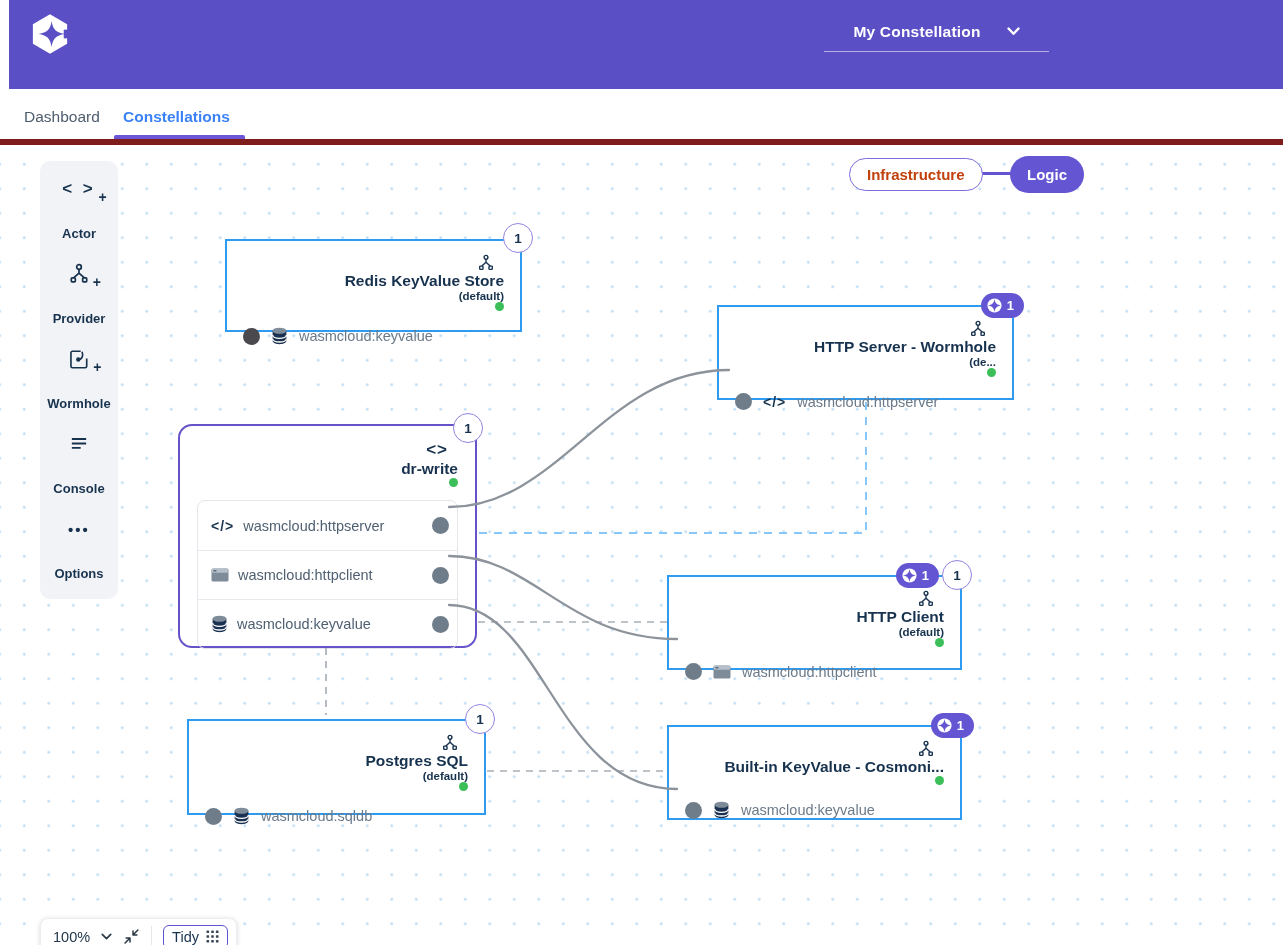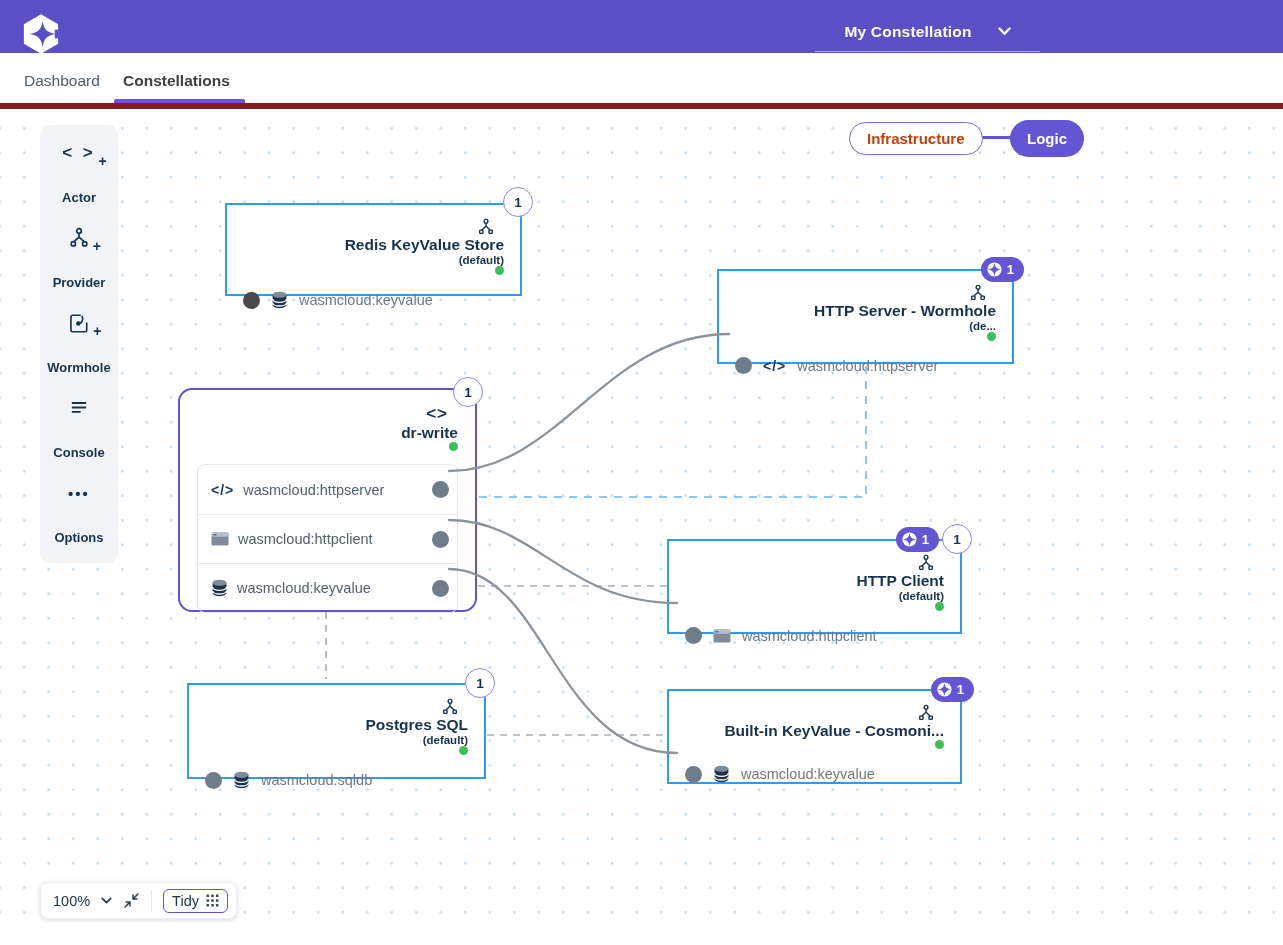--- a/index.html
+++ b/index.html
@@ -1,32 +1,32 @@
 <!DOCTYPE html>
 <html><head>
 <meta charset="utf-8">
 <style>
   * { margin:0; padding:0; box-sizing:border-box; }
   html,body { width:1283px; height:945px; overflow:hidden; background:#fff;
     font-family:"Liberation Sans", sans-serif; }
 
   
-  .appbar { position:relative; height:53px; background:#5A4FC5; }
+  .appbar { position:relative; height:89px; background:#5A4FC5;margin-left:9px; }
   .logo { position:absolute; left:20px; top:13px; width:42px; height:42px; }
   .const-select { position:absolute; left:815px; top:12px; width:225px; height:40px;
     display:flex; align-items:center; justify-content:center; gap:26px;
     border-bottom:1px solid rgba(255,255,255,.55); cursor:pointer; }
   .const-select span { color:#fff; font-weight:bold; font-size:15.5px; letter-spacing:.2px; }
 
   
   .tabbar { position:relative; height:56px; background:#fff; border-bottom:6px solid #7f1d1d; }
   .tab { position:absolute; top:0; height:55px; display:flex; align-items:center;
     font-size:15.5px; cursor:pointer; }
   .tab.dash { left:24px; color:#4E5D6E; }
-  .tab.consts { left:123px; color:#404040; font-weight:bold; }
+  .tab.consts { left:123px; color:#3b82f6; font-weight:bold; }
   .tab-underline { position:absolute; left:114px; bottom:0; width:131px; height:4px;
     background:#6C55D6; border-radius:2px 2px 0 0; }
 
   
   .canvas { position:relative; height:818px; background:#fff;
     background-image:radial-gradient(circle, #C3DEF4 1.3px, transparent 1.45px);
     background-size:24.5px 24.5px; background-position:12px 7px; overflow:hidden; }
 
   
   .palette { position:absolute; left:40px; top:16px; width:78px; background:#F2F3F6;

